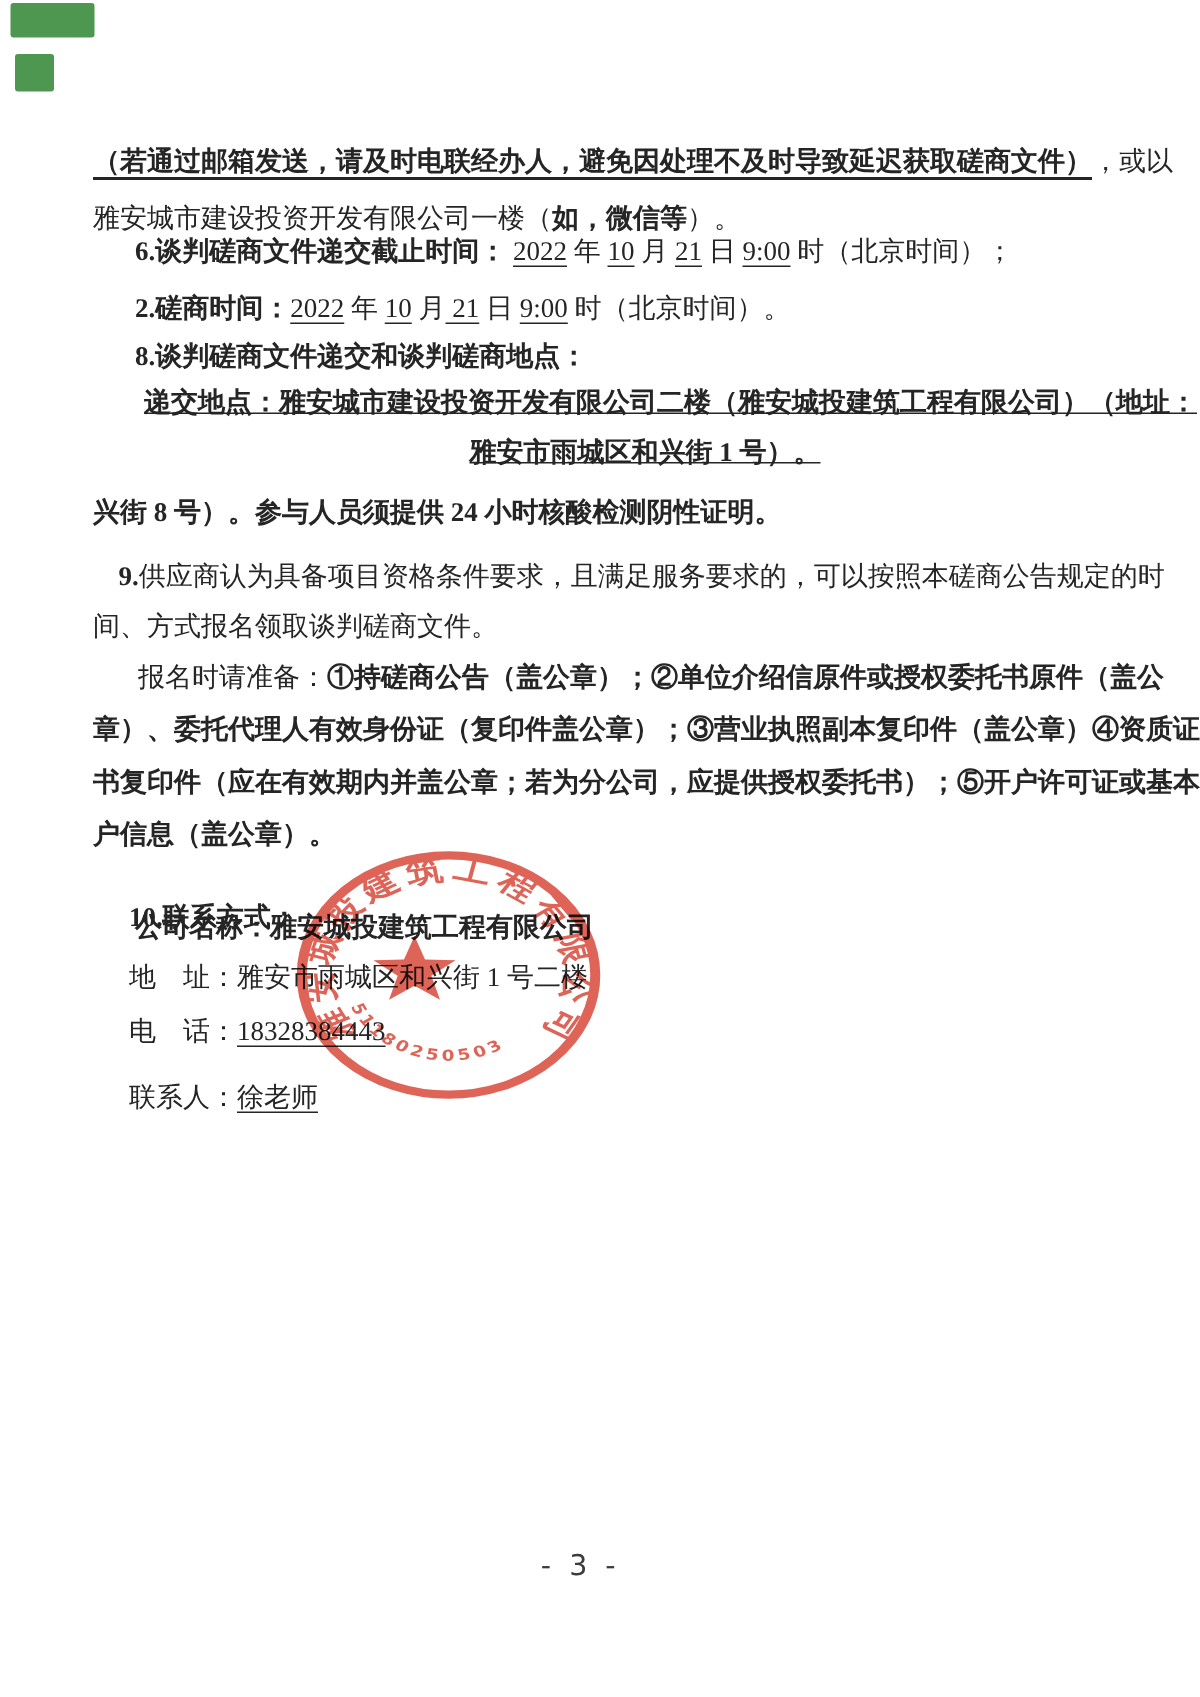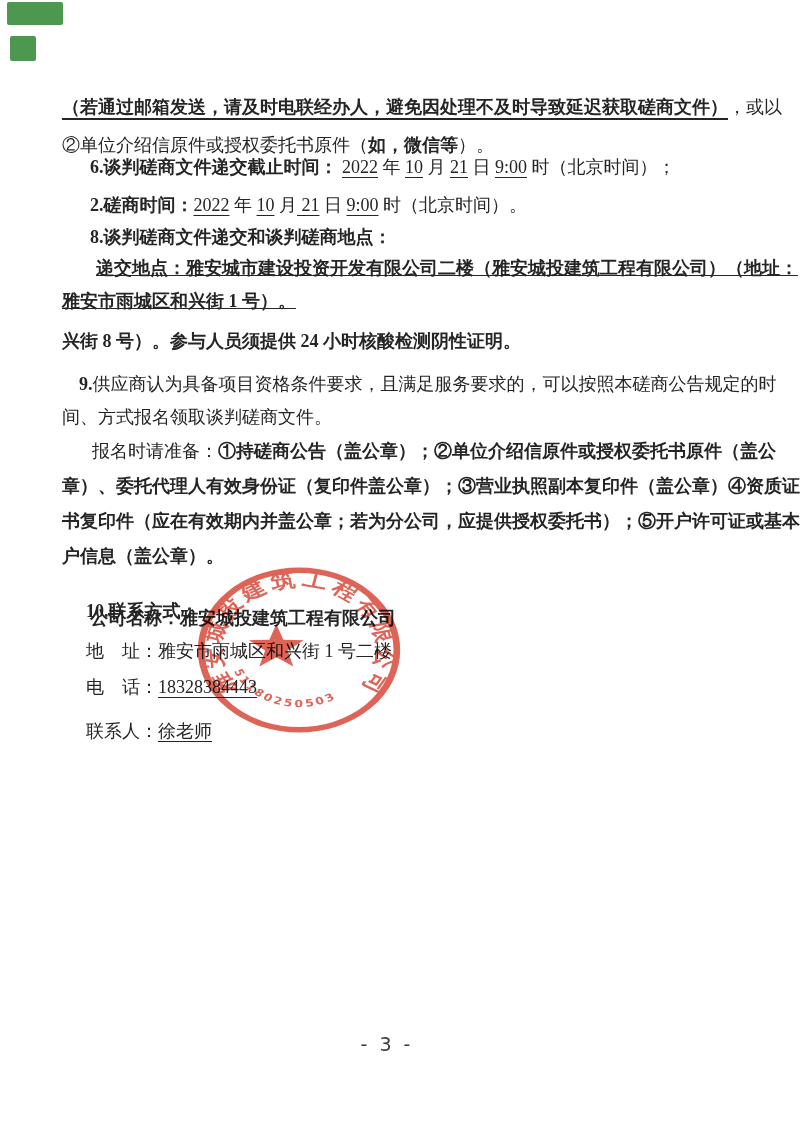--- a/index.html
+++ b/index.html
@@ -1,19 +1,19 @@
 <!DOCTYPE html>
 <html><head>
 <meta charset="utf-8">
 <style>
   html,body{margin:0;padding:0;background:#ffffff;}
   .page{position:relative;width:800px;height:1131px;background:#ffffff;overflow:hidden;
         font-family:"Liberation Serif","DejaVu Serif",serif;color:#252525;}
   .para{position:absolute;left:62px;margin:0;font-size:18px;line-height:30px;white-space:nowrap;}
-  .b{font-weight:700;}
+  .b{font-weight:700;text-align:center;}
   .u{text-decoration:underline;text-underline-offset:4px;text-decoration-thickness:1.2px;}
   .u2{text-decoration:underline;text-underline-offset:5px;text-decoration-thickness:2px;}
   .ind17{text-indent:17px;}
   .ind24{text-indent:24px;}
   .ind28{text-indent:28px;}
   .ind30{text-indent:30px;}
   .ind34{text-indent:34px;}
   .lh33{line-height:33px;}
   .lh21{line-height:21px;}
   .lh35{line-height:35px;}
@@ -35,21 +35,21 @@
 </head>
 <body>
 
 <div class="page">
 
   <div class="green-mark mark1"></div>
   <div class="green-mark mark2"></div>
 
   <p class="para lh38" style="top:88px;">
     <span class="b u2">（若通过邮箱发送，请及时电联经办人，避免因处理不及时导致延迟获取磋商文件）</span><span>，或以</span><br>
-    <span>②单位介绍信原件或授权委托书原件（</span><span class="b">如，微信等</span><span>）。</span>
+    <span>雅安城市建设投资开发有限公司一楼（</span><span class="b">如，微信等</span><span>）。</span>
   </p>
 
   <p class="para ind28" style="top:152px;">
     <span class="b">6.谈判磋商文件递交截止时间：</span><span> </span><span class="u">2022</span><span> 年 </span><span class="u">10</span><span> 月 </span><span class="u">21</span><span> 日 </span><span class="u">9:00</span><span> 时（北京时间）；</span>
   </p>
 
   <p class="para ind28" style="top:190px;">
     <span class="b">2.磋商时间：</span><span class="u">2022</span><span> 年 </span><span class="u"> 10</span><span> 月</span><span class="u"> 21</span><span> 日 </span><span class="u">9:00</span><span> 时（北京时间）。</span>
   </p>
 

